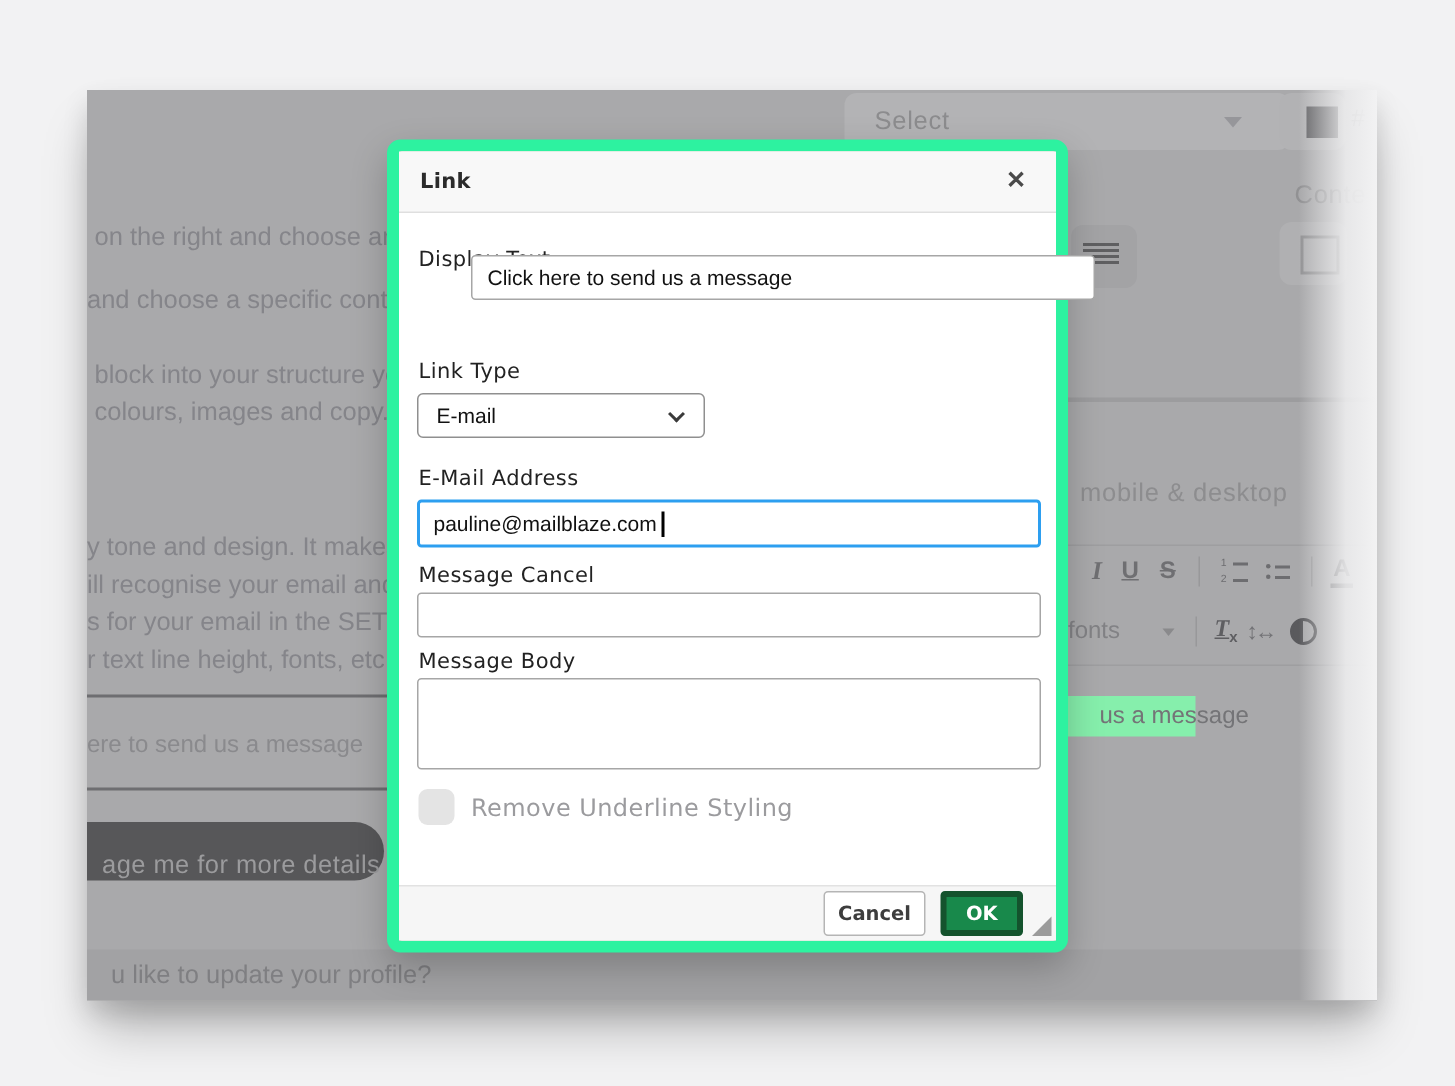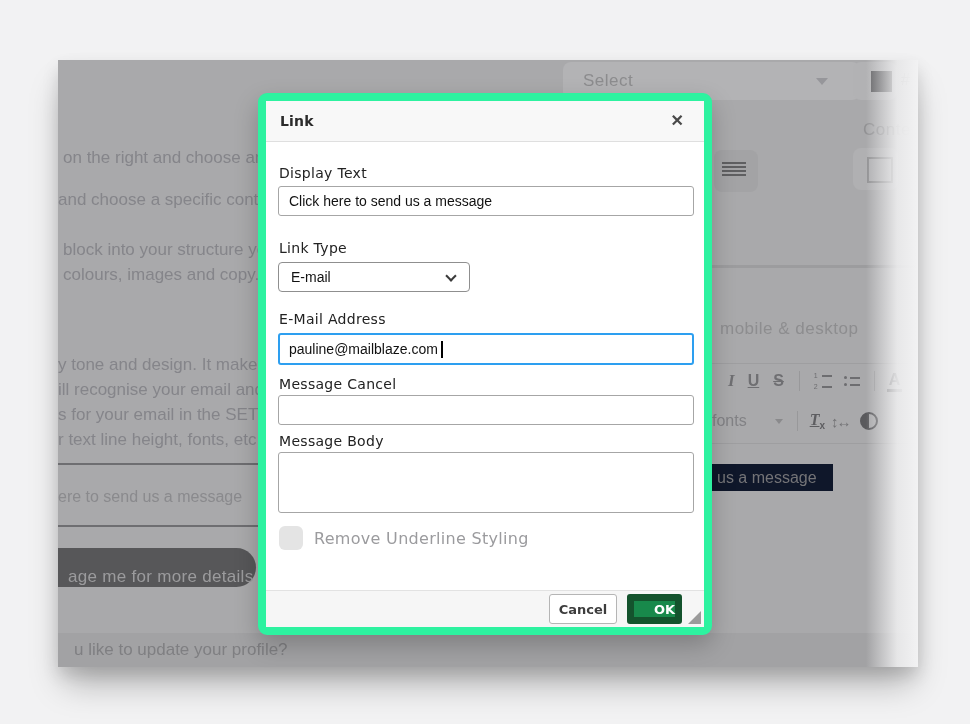--- a/index.html
+++ b/index.html
@@ -67,22 +67,22 @@
   .bg-insert { font-size:16px; color:#828285; }
   .tb-smalltri { width:0; height:0; border-left:4px solid transparent; border-right:4px solid transparent;
     border-top:5px solid #8a8a8c; margin:0 6px 0 28px; }
   .icon-tx { font-family:"Liberation Serif", serif; font-style:italic; font-weight:bold; font-size:16px;
     color:#5e5e61; text-decoration:underline; margin:0 4px; }
   .icon-tx sub { font-size:10px; font-family:"Liberation Sans", sans-serif; font-style:normal; text-decoration:none; }
   .icon-arrows { font-size:15px; color:#737376; letter-spacing:-2px; margin:0 2px; }
   .icon-contrast { width:18px; height:18px; border-radius:50%; border:2px solid #5a5a5d;
     background:linear-gradient(90deg, #5a5a5d 50%, rgba(0,0,0,0) 50%); margin-left:8px; flex:none; }
   .bg-selected {
-    position:absolute; left:647px; top:404px; width:128px; height:27px; background:#0f172a;
-    color:#747477; font-size:16px; display:flex; align-items:center; padding-left:12px; white-space:nowrap;
+    position:absolute; left:647px; top:404px; width:92px; height:27px; background:#86efac;
+    color:#747477; font-size:16px; display:flex; align-items:center; padding-left:28px; white-space:nowrap;
   }
 
   
   .modal-outline {
     position:absolute; left:258px; top:93px; width:454px; height:542px; z-index:20;
     border:8px solid #2df2a0; border-radius:9px; background:#fca5a5;
     box-shadow:0 10px 24px rgba(0,0,0,0.22);
   }
   .modal { position:absolute; inset:0; background:#fff; border-radius:2px; overflow:visible; }
   .modal-header {
@@ -114,21 +114,21 @@
   .checkbox-row { position:absolute; left:13px; top:425px; display:flex; align-items:center; gap:11px; }
   .checkbox-box { width:24px; height:24px; border-radius:6px; background:#e4e4e4; cursor:pointer; }
   .checkbox-label { font-family:"DejaVu Sans", sans-serif; font-size:16px; color:#9b9b9e; letter-spacing:0.3px; white-space:nowrap; }
 
   .modal-footer {
     position:absolute; left:0; top:489px; width:100%; height:37px; background:#f6f6f6;
     border-top:1px solid #e2e2e2; display:flex; align-items:center; justify-content:flex-end; gap:10px; padding-right:22px;
   }
   .btn { height:30px; border-radius:3px; font-family:"DejaVu Sans", sans-serif; font-weight:bold; font-size:13px; cursor:pointer; }
   .btn-cancel { width:68px; background:#fff; border:1px solid #b5b5b5; color:#3d3d3d; }
-  .btn-ok { width:55px; background:#18894b; border:7px solid #14532d; color:#fff;text-align:right; }
+  .btn-ok { width:55px; background:#18894b; border:4px solid #14532d; color:#fff; }
   .resize-grip { position:absolute; right:3px; bottom:3px; width:0; height:0;
     border-left:13px solid transparent; border-bottom:13px solid #9b9b9b; cursor:nwse-resize; }
 </style>
 </head>
 <body>
 
 <div class="stage">
 
   <div class="screenshot">
 
@@ -225,21 +225,21 @@
 
   <div class="modal-outline">
     <div class="modal">
 
       <div class="modal-header">
         <span class="modal-title">Link</span>
         <span class="modal-close">✕</span>
       </div>
 
       <div class="field-label" style="top:64px;">Display Text</div>
-      <input class="text-input" style="top: 85px;" type="text" value="Click here to send us a message">
+      <input class="text-input" style="top: 69px; margin-left: 36px;" type="text" value="Click here to send us a message">
 
       <div class="field-label" style="top:139px;">Link Type</div>
       <div class="select-box">
         <span>E-mail</span>
         <span class="chev"></span>
       </div>
 
       <div class="field-label" style="top:210px;">E-Mail Address</div>
       <div class="email-wrap">
         <input class="email-input" type="text" value="pauline@mailblaze.com" style="">

